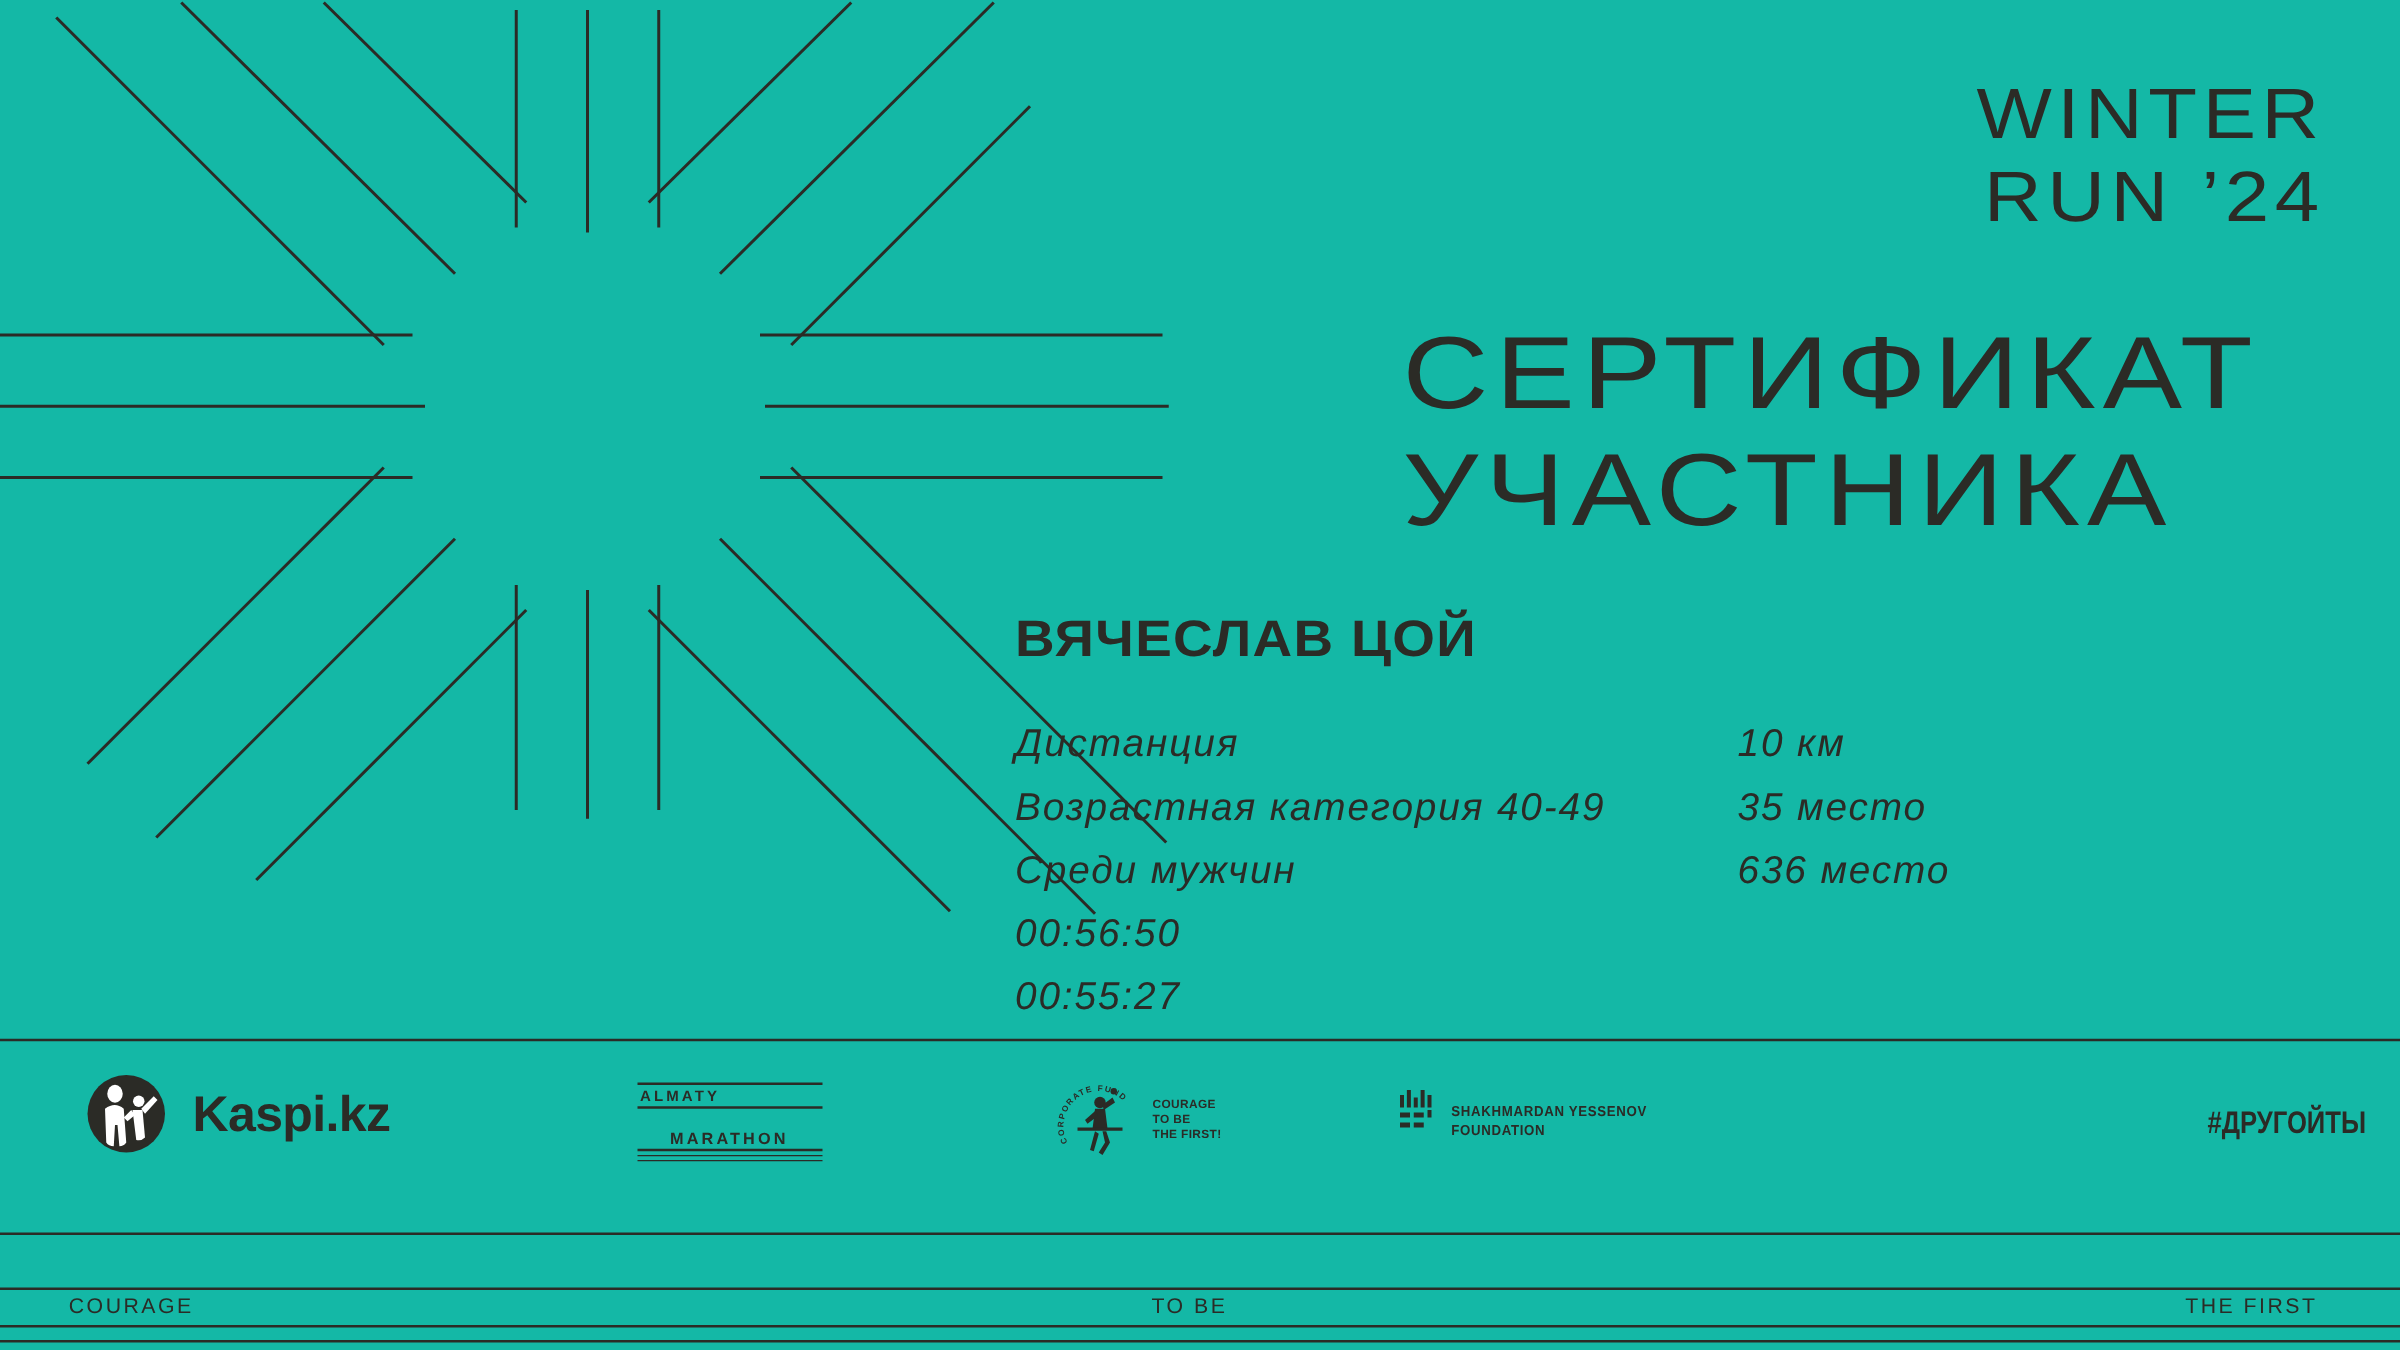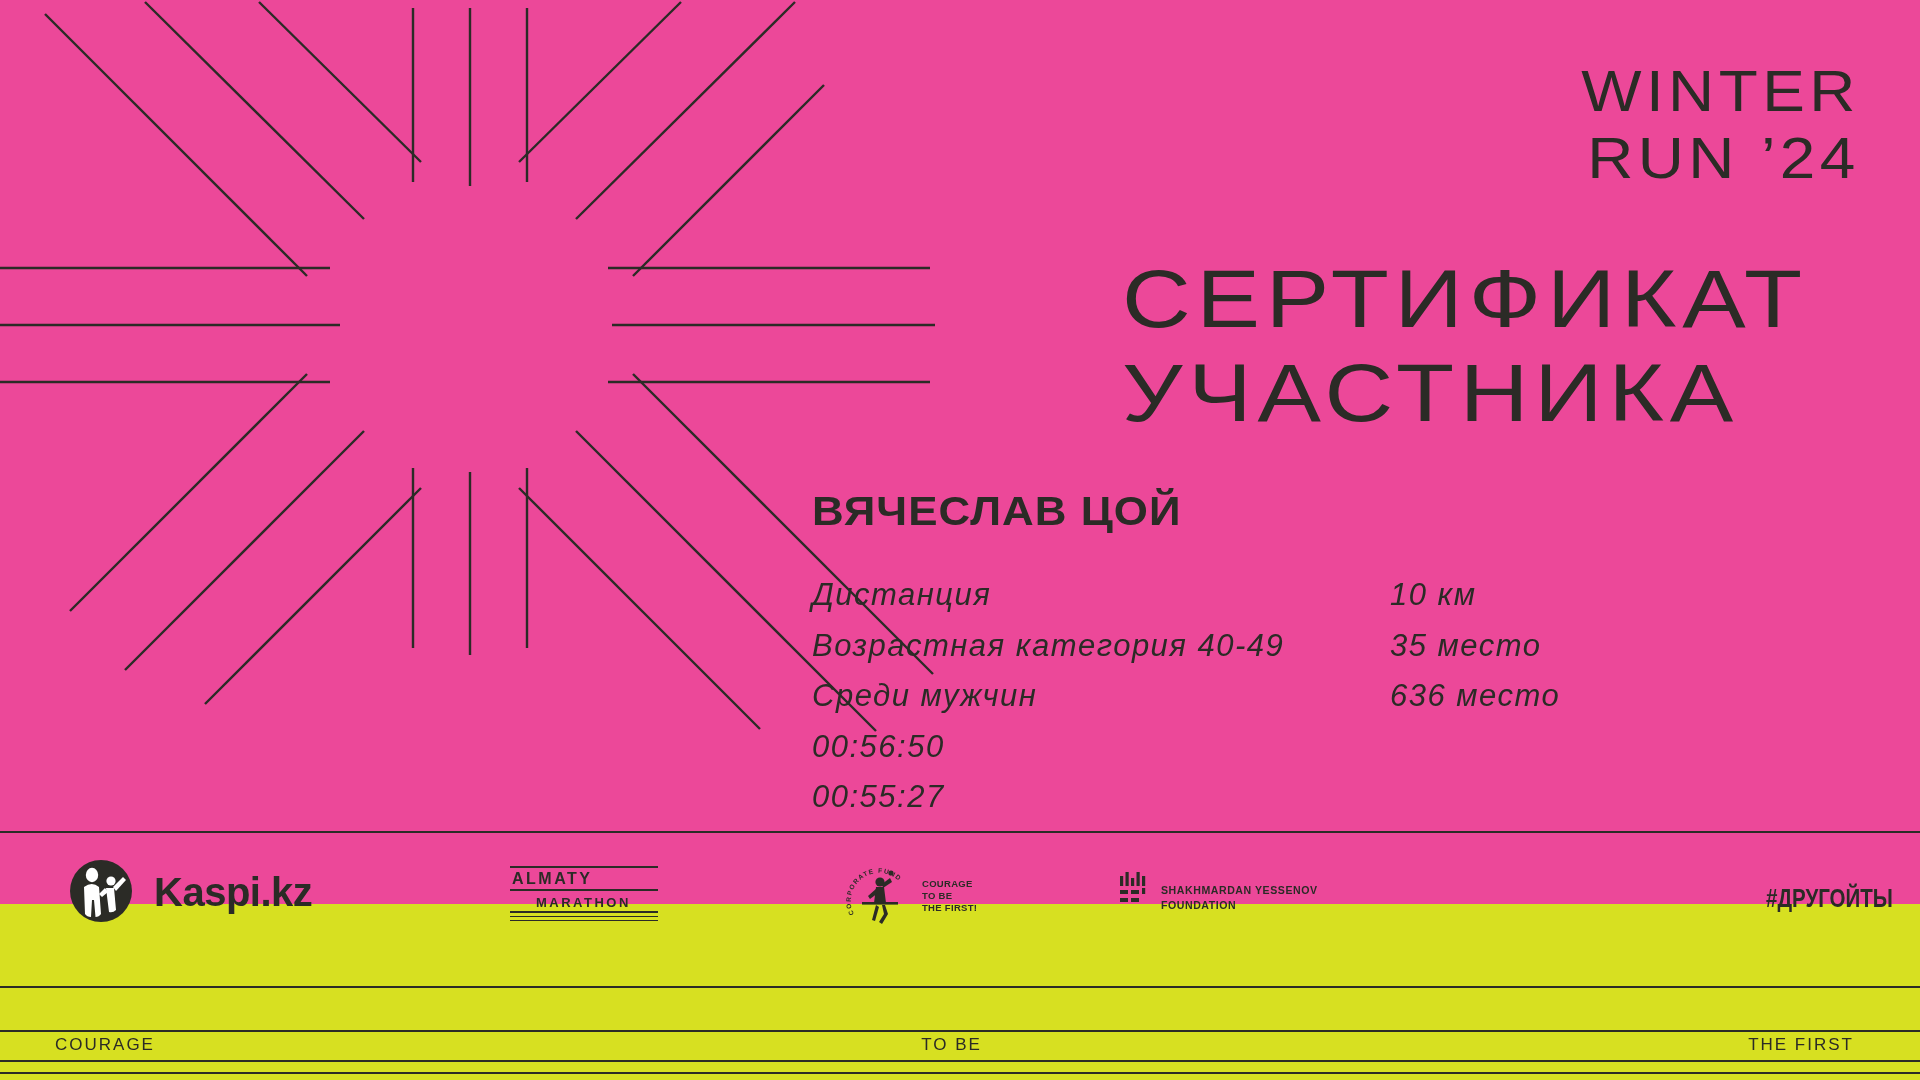--- a/index.html
+++ b/index.html
@@ -1,19 +1,19 @@
 <!DOCTYPE html>
 <html><head>
 <meta charset="utf-8">
 <title>Winter Run '24 Certificate</title>
 <style>
   html,body{margin:0;padding:0;}
   body{width:1920px;height:1080px;overflow:hidden;background:#d7e021;
        font-family:"Liberation Sans", sans-serif;color:#2b2b26;}
-  .stage{position:relative;width:1920px;height:904px;background:#ec4899;}
+  .stage{position:relative;width:1920px;height:1080px;background:#14b8a6;}
   svg{display:block;}
   .abs{position:absolute;}
 
   
   .winter{top:58px;right:60px;text-align:right;font-size:57px;line-height:67px;
           letter-spacing:4px;font-weight:500;transform:scaleX(1.12);transform-origin:100% 0;}
 
   
   .title{left:1122px;top:252px;font-size:82px;line-height:94px;letter-spacing:5px;
          font-weight:400;transform:scaleX(1.16);transform-origin:0 0;white-space:nowrap;}
@@ -30,22 +30,22 @@
 
   
   .hr{left:0;width:1920px;height:0;border-top:2px solid #2b2b26;}
 
   
   .kaspi{left:68px;top:858px;display:flex;align-items:center;}
   .kaspi-word{font-size:40px;font-weight:bold;letter-spacing:-0.5px;margin-left:20px;margin-top:2px;}
 
   .almaty{left:510px;top:866px;width:148px;font-weight:bold;}
   .almaty .ln{border-top:2px solid #2b2b26;}
-  .almaty .t1{font-size:16px;letter-spacing:2.5px;padding:2px 0 1px 2px;}
-  .almaty .t2{font-size:13px;letter-spacing:2.5px;padding:4px 0 1px 26px;}
+  .almaty .t1{font-size:12px;letter-spacing:2.5px;padding:2px 0 1px 2px;}
+  .almaty .t2{font-size:13px;letter-spacing:2.5px;padding:16px 0 1px 26px;}
   .almaty .thin{border-top:1px solid #2b2b26;margin-top:3px;}
 
   .courage{left:842px;top:858px;display:flex;align-items:center;}
   .courage-text{font-size:9.5px;font-weight:bold;line-height:12px;letter-spacing:0.3px;margin-left:8px;}
 
   .yessenov{left:1120px;top:872px;display:flex;align-items:flex-start;justify-content:space-between;}
   .yessenov-text{margin-left:14px;margin-top:12px;font-weight:bold;}
   .yessenov-text .a{font-size:11.5px;letter-spacing:0.6px;transform:scaleX(0.92);transform-origin:0 0;}
   .yessenov-text .b{font-size:11.5px;letter-spacing:0.6px;margin-top:3px;transform:scaleX(0.92);transform-origin:0 0;}
 

